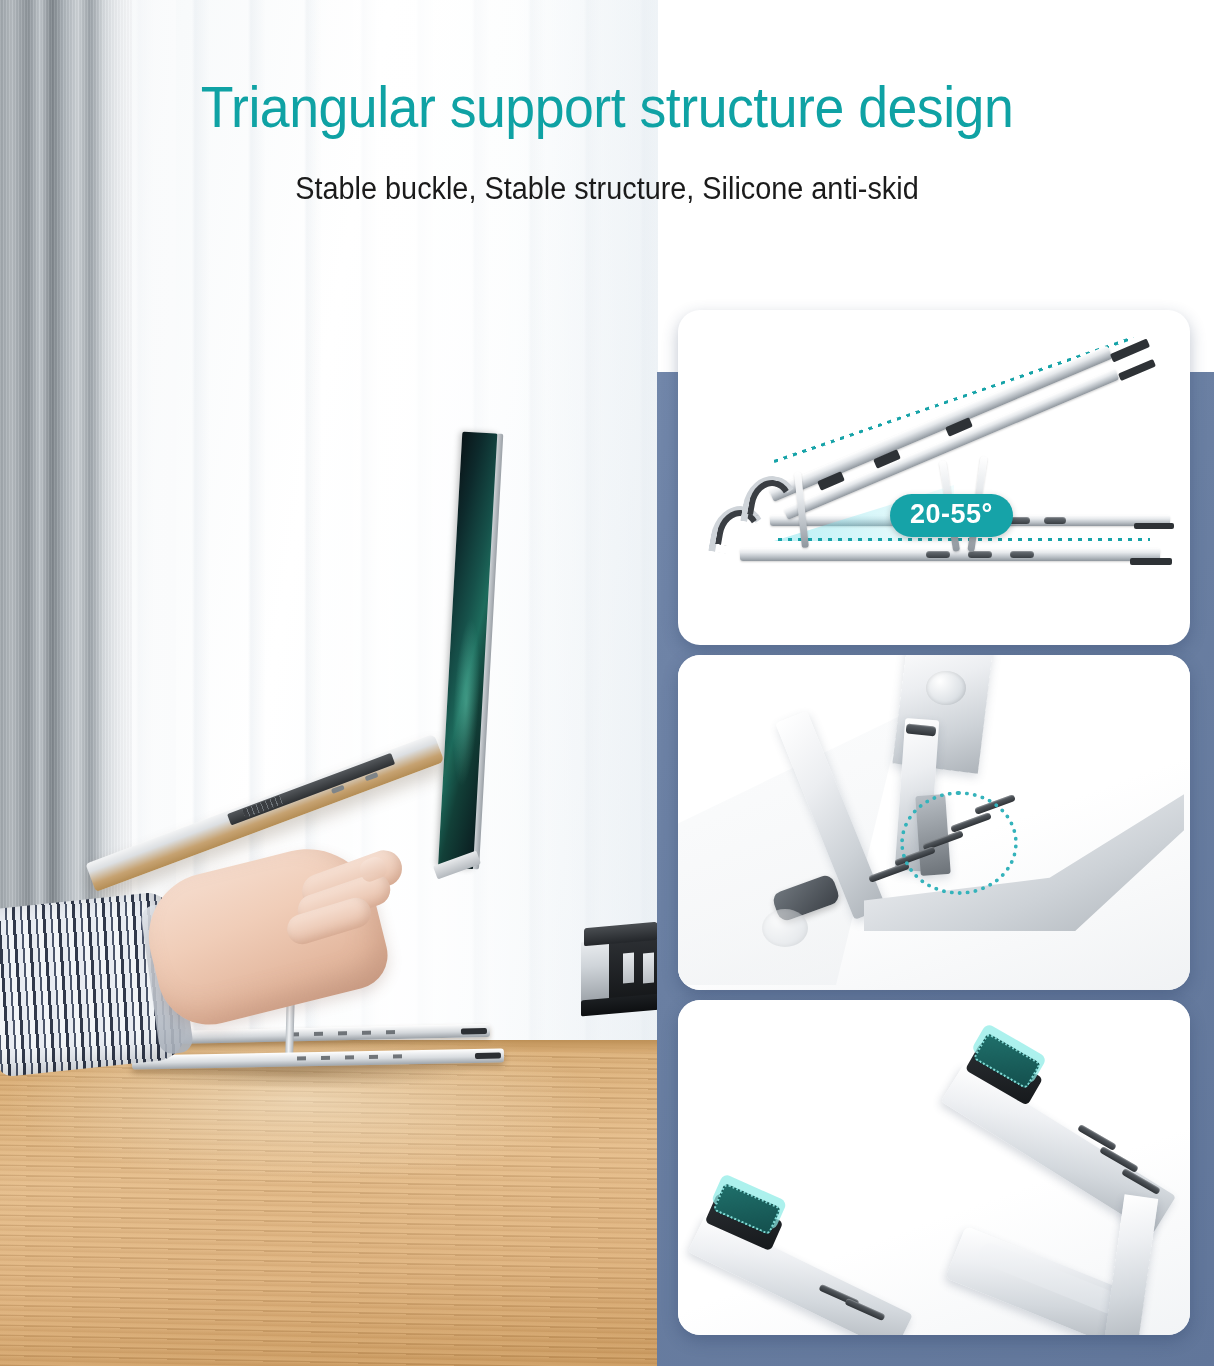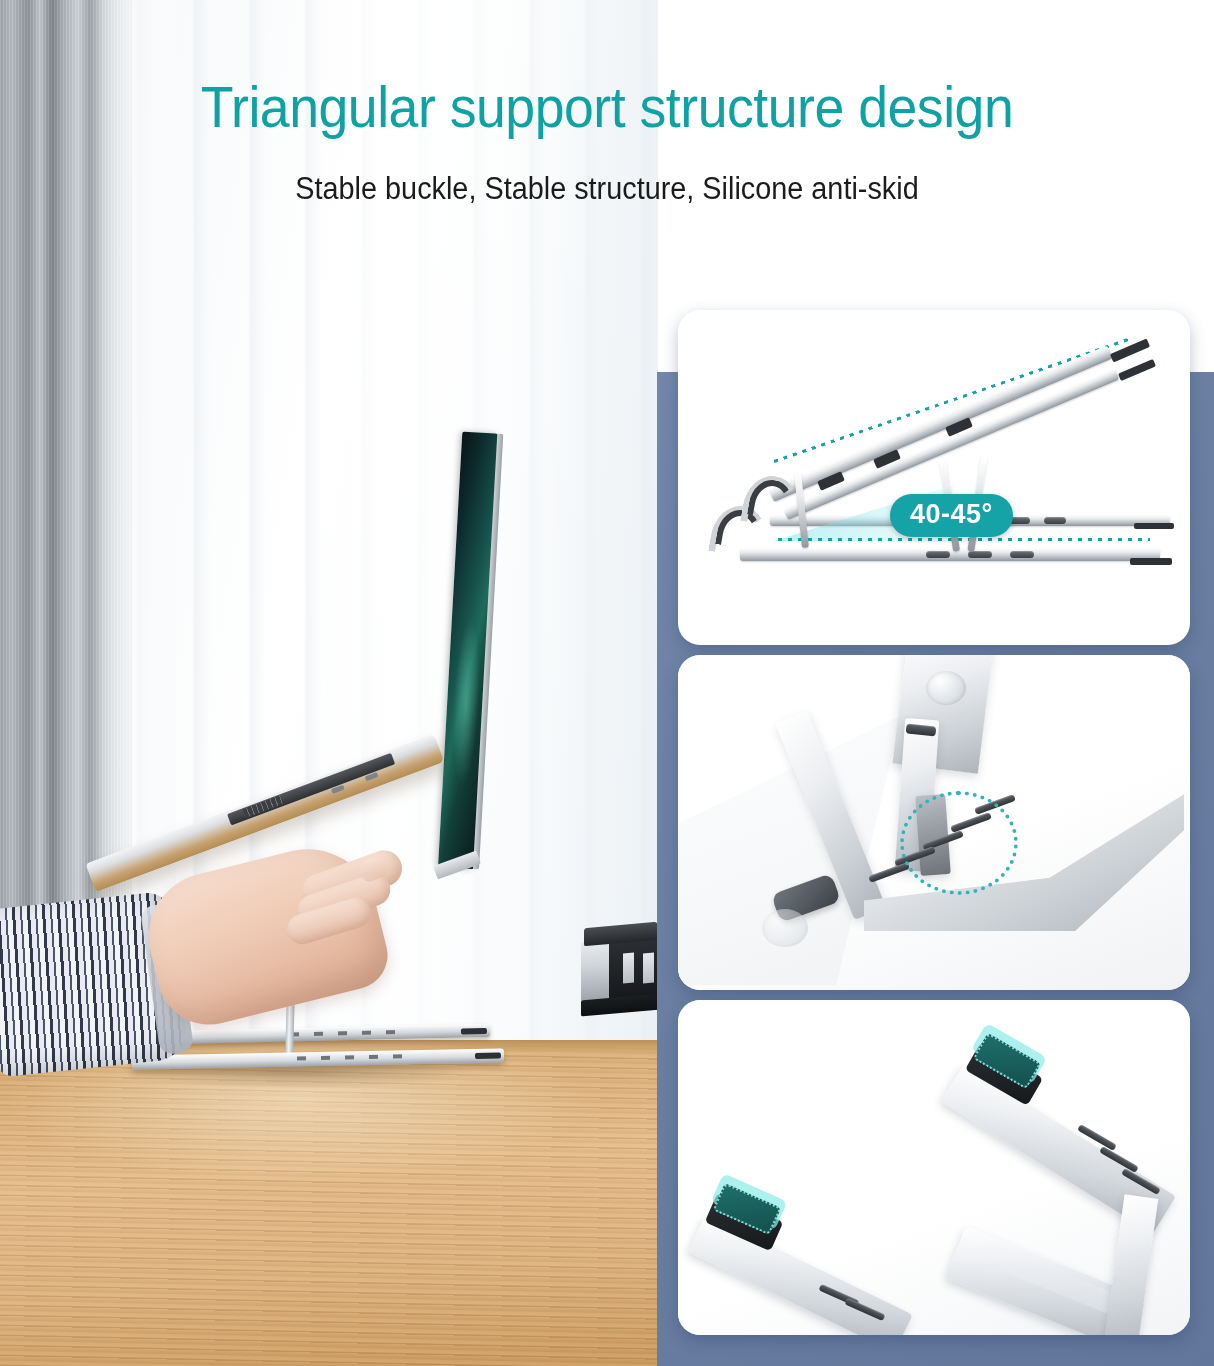--- a/index.html
+++ b/index.html
@@ -454,21 +454,21 @@
 
       <div class="bar-dark-cap" style="left:140px; top:166px; width:26px; height:10px; transform:rotate(-23deg);"></div>
       <div class="bar-dark-cap" style="left:196px; top:144px; width:26px; height:10px; transform:rotate(-23deg);"></div>
       <div class="bar-dark-cap" style="left:268px; top:112px; width:26px; height:10px; transform:rotate(-23deg);"></div>
 
       <div class="hook" style="left:34px; top:196px;"></div>
       <div class="hook-pad" style="left:40px; top:200px;"></div>
       <div class="hook" style="left:66px; top:166px;"></div>
       <div class="hook-pad" style="left:72px; top:170px;"></div>
 
-      <div class="angle-badge">40-45°</div>
+      <div class="angle-badge">20-55°</div>
     </div>
   </div>
 
   <div class="card" id="card2">
     <div class="p2">
 
       <div class="plate-ghost" style="left:-10px; top:60px; width:300px; height:270px;
            clip-path:polygon(0% 42%, 78% 0%, 56% 100%, 0% 100%);"></div>
 
       <div class="plate" style="left:222px; top:-16px; width:86px; height:130px; transform:rotate(7deg);"></div>

